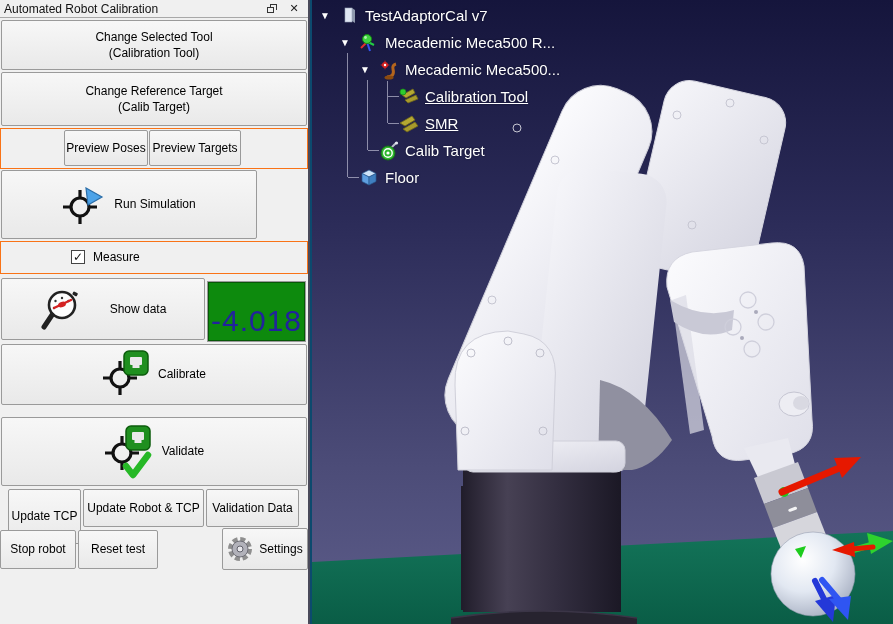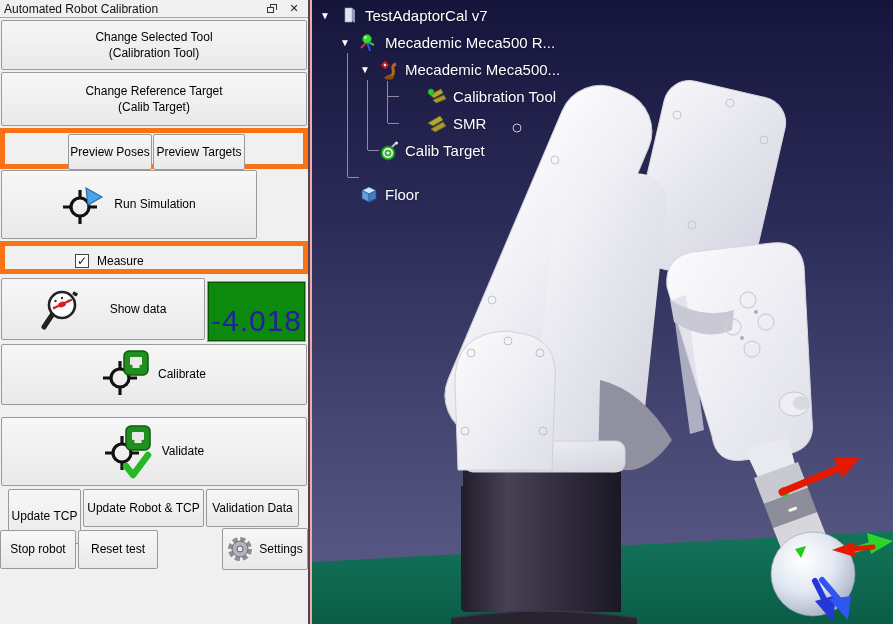--- a/index.html
+++ b/index.html
@@ -1,20 +1,20 @@
 <!DOCTYPE html>
 <html><head>
 <meta charset="utf-8">
 <style>
   * { margin:0; padding:0; box-sizing:border-box; }
   html,body { width:893px; height:624px; overflow:hidden; }
   #root {
     position:relative; width:893px; height:624px;
     font-family:"Liberation Sans","DejaVu Sans",sans-serif;
-    background:#fca5a5; user-select:none;
+    background:#0c4a6e; user-select:none;
   }
   
   #panel {
     position:absolute; left:0; top:0; width:310px; height:624px;
     background:#f0f0f0; border-right:2px solid #4a4a5a;
   }
   #titlebar {
     position:absolute; left:0; top:0; width:100%; height:18px;
     display:flex; align-items:center; padding:0 6px 0 4px;
     border-bottom:1px solid #a8a8a8; background:#f0f0f0;
@@ -25,21 +25,21 @@
   .float-glyph .fg-b { position:absolute; left:0; bottom:0; width:7px; height:6px; border:1px solid #333; background:#f0f0f0; }
   .float-glyph .fg-a { position:absolute; right:0; top:0; width:7px; height:6px; border:1px solid #333; border-bottom:none; }
   .close-glyph { font-size:11px; font-weight:bold; color:#222; line-height:1; }
 
   .btn {
     position:absolute; display:flex; align-items:center; justify-content:center;
     background:linear-gradient(#f7f7f7,#e9e9e9);
     border:1px solid #9a9a9a; border-radius:2px;
     font-size:12px; color:#000; text-align:left; line-height:1.35;
   }
-  .frame { position:absolute; border:5px solid #f97316;padding-left:46px; }
+  .frame { position:absolute; border:1px solid #f97316;padding-left:46px; }
 
   #btn-change-tool   { left:1px;  top:20px;  width:306px; height:50px; flex-direction:column; }
   #btn-change-target { left:1px;  top:72px;  width:306px; height:54px; flex-direction:column; }
   #frame-preview     { left:0;    top:128px; width:308px; height:41px; }
   #btn-preview-poses   { left:63px;  top:1px; width:84px; height:36px; }
   #btn-preview-targets { left:148px; top:1px; width:92px; height:36px; }
   #btn-run-sim       { left:1px;  top:170px; width:256px; height:69px; gap:10px; }
   #frame-measure     { left:0;    top:241px; width:308px; height:33px; }
   #measure-box {
     position:absolute; left:70px; top:8px; width:14px; height:14px;
@@ -70,21 +70,21 @@
 
   
   #tree { position:absolute; left:0; top:1px; width:300px; height:200px; color:#fff; }
   .trow { position:absolute; left:0; height:27px; display:flex; align-items:center; font-size:15px; white-space:nowrap; }
   .trow .arrow { width:18px; font-size:10px; color:#fff; text-align:left; flex:0 0 18px; }
   .trow .ticon { width:22px; height:20px; flex:0 0 22px; }
   .trow .tlabel { margin-left:5px; text-shadow:0 0 2px rgba(0,0,20,.6); }
   .lvl0 { padding-left:8px; }
   .lvl1 { padding-left:28px; }
   .lvl2 { padding-left:48px; }
-  .lvl3 { padding-left:96px; }
+  .lvl3 { padding-left:68px;text-decoration:underline; }
   .tline { position:absolute; background:rgba(230,230,245,.55); }
 </style>
 </head>
 <body>
 
 <div id="root">
 
   <aside id="panel">
 
     <div id="titlebar">
@@ -363,21 +363,21 @@
         <svg class="ticon" viewBox="0 0 20 20">
           <line x1="12" y1="7" x2="17" y2="2" stroke="#b9bfcc" stroke-width="2"></line>
           <circle cx="17.5" cy="2" r="1.6" fill="#e2e6ee"></circle>
           <circle cx="9" cy="12" r="7" fill="#2eb82e" stroke="#176e17" stroke-width="1"></circle>
           <circle cx="9" cy="12" r="4.2" fill="none" stroke="#fff" stroke-width="1.4"></circle>
           <circle cx="9" cy="12" r="1.6" fill="#fff"></circle>
         </svg>
         <span class="tlabel">Calib Target</span>
       </div>
 
-      <div class="trow lvl1" style="top:180px;">
+      <div class="trow lvl1" style="top:163px;">
         <span class="arrow"></span>
         <svg class="ticon" viewBox="0 0 20 20">
           <polygon points="10,2 17,5.5 10,9 3,5.5" fill="#cfe4f8" stroke="#2a5a90" stroke-width=".7"></polygon>
           <polygon points="3,5.5 10,9 10,17 3,13.5" fill="#5f9fe0" stroke="#2a5a90" stroke-width=".7"></polygon>
           <polygon points="17,5.5 10,9 10,17 17,13.5" fill="#3f7fc0" stroke="#2a5a90" stroke-width=".7"></polygon>
         </svg>
         <span class="tlabel">Floor</span>
       </div>
     </div>
   </div>

